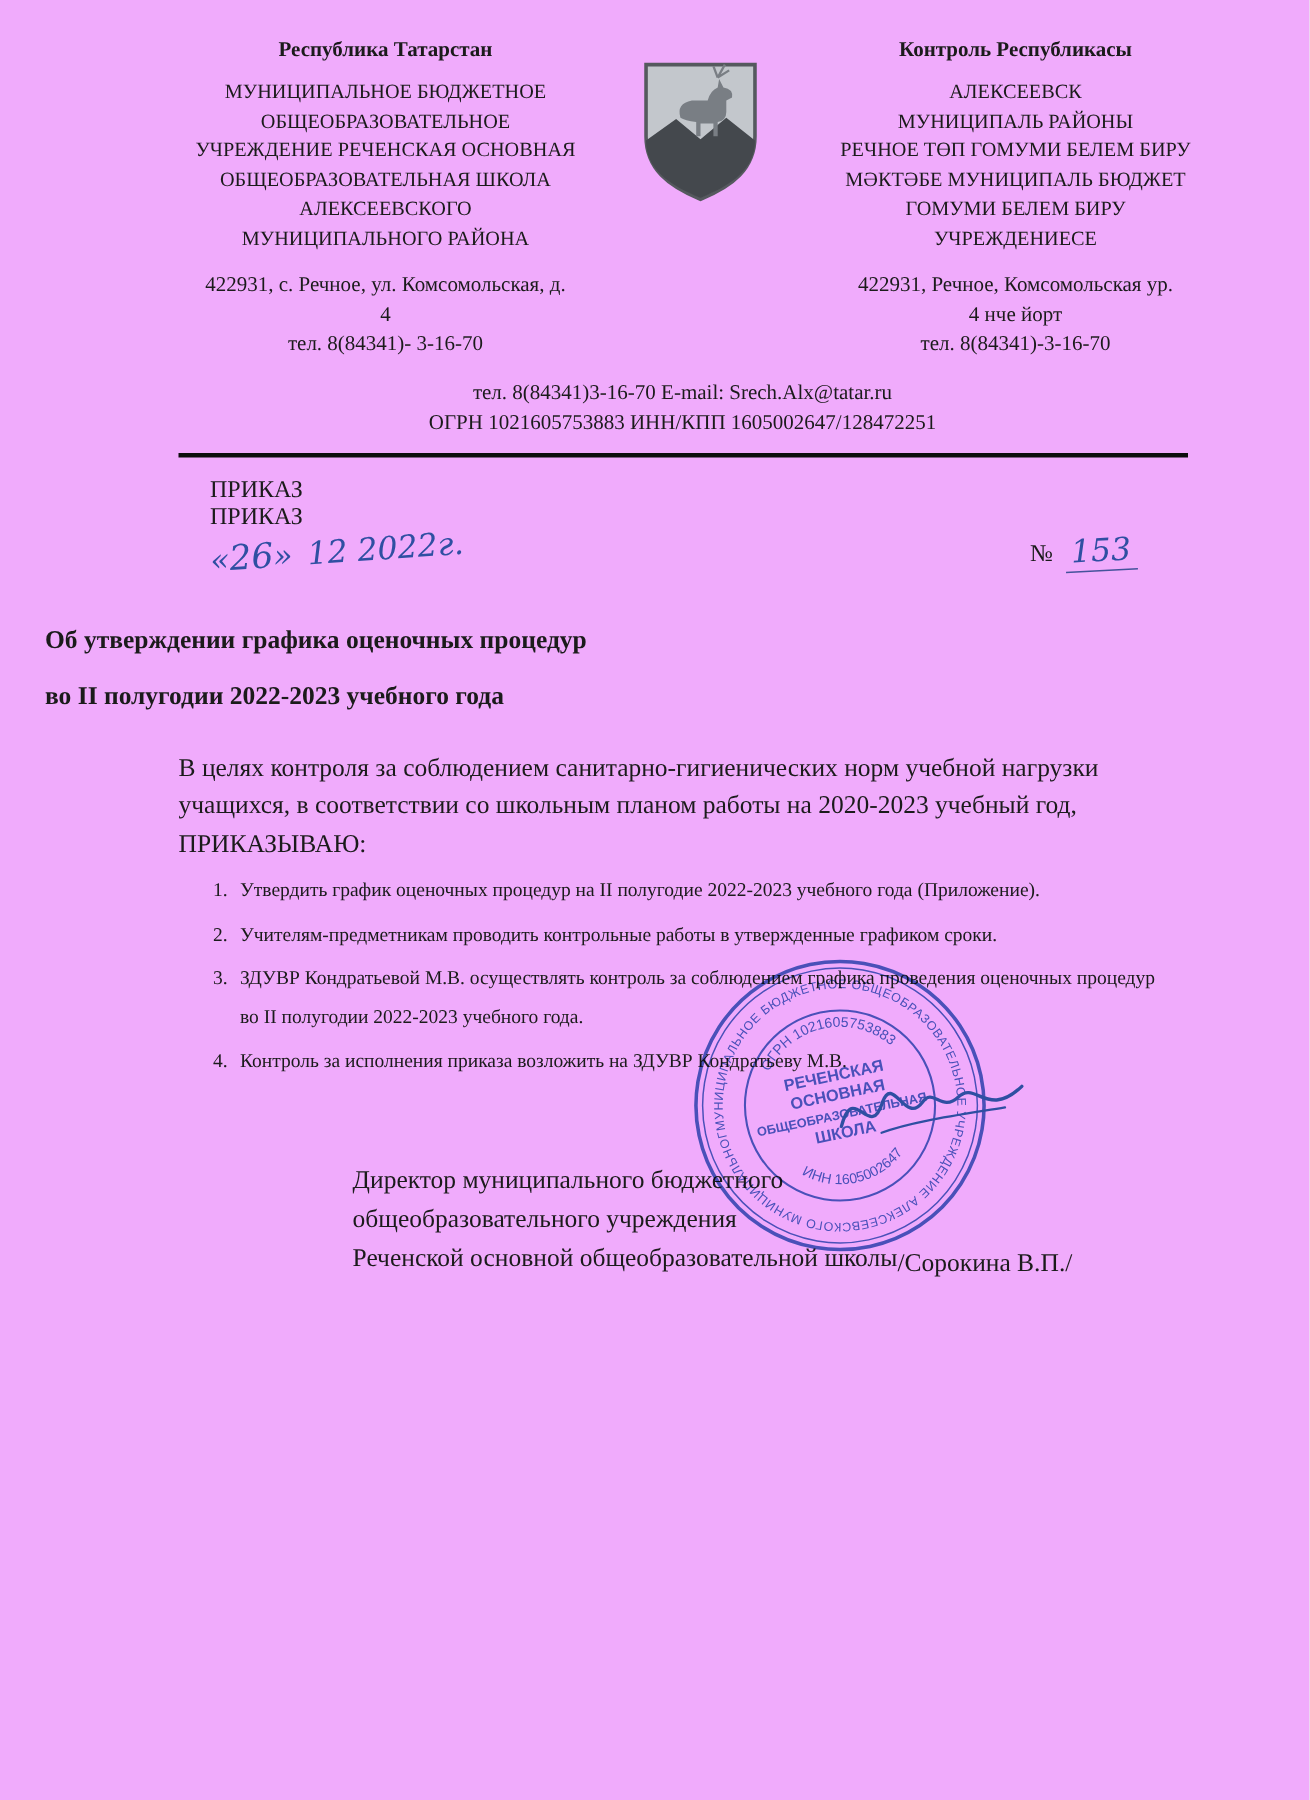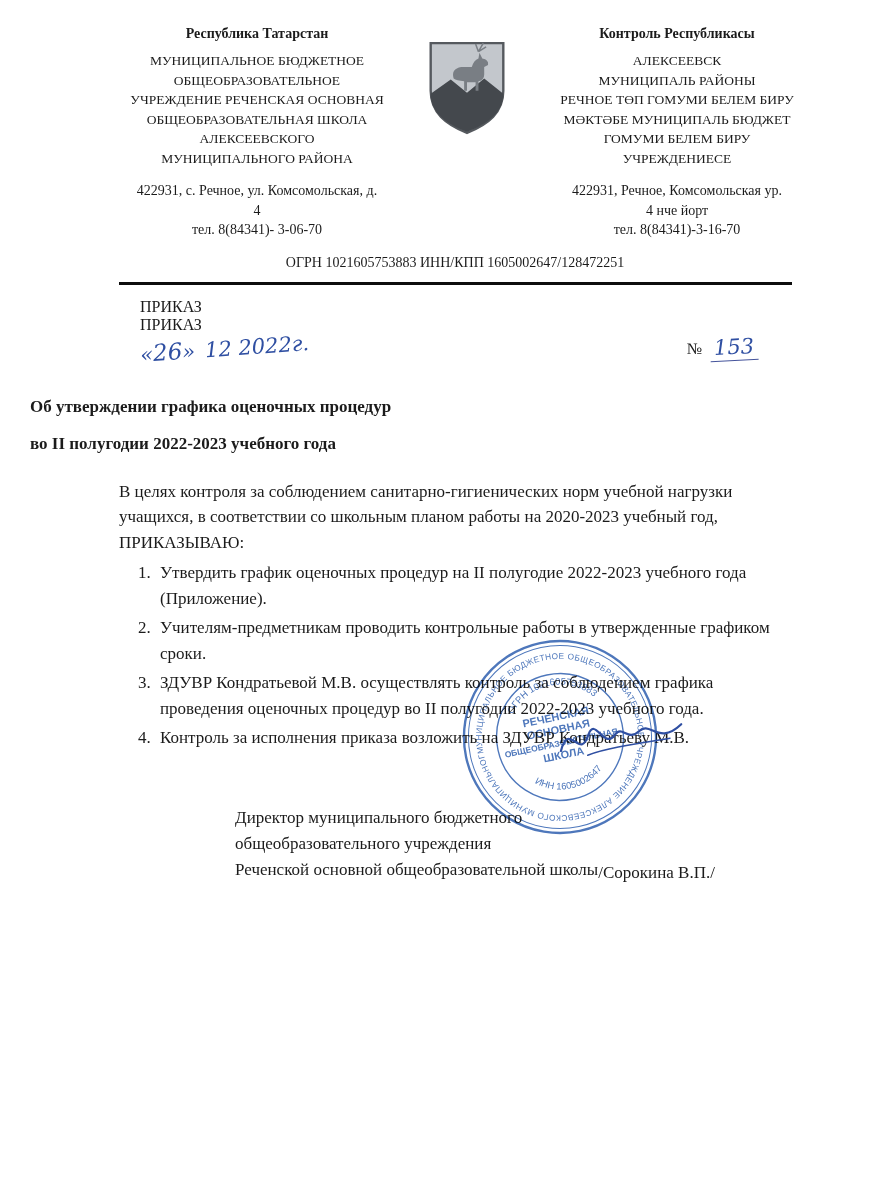--- a/index.html
+++ b/index.html
@@ -1,18 +1,18 @@
 <!DOCTYPE html>
 <html><head>
 <meta charset="utf-8">
 <style>
   html,body { margin:0; padding:0; background:#e9e9e9; }
   .page {
     position:relative; width:873px; height:1200px; margin:0 auto;
-    background:#ffffff; color:#1b1b1b;
+    background:#f0abfc; color:#1b1b1b;
     font-family:"Liberation Serif", serif; overflow:hidden;
   }
   
   .header { display:flex; margin:26px 0 0 106px; width:722px; }
   .h-col { text-align:center; }
   .h-left, .h-right { width:302px; }
   .h-mid { width:118px; display:flex; justify-content:center; align-items:flex-start; padding-top:12px; }
   .region { font-weight:bold; font-size:14px; margin-bottom:9px; }
   .orgname { font-size:13.5px; line-height:19.5px; white-space:pre-line; }
   .addr { font-size:14px; line-height:19.5px; margin-top:13px; white-space:pre-line; }
@@ -24,21 +24,21 @@
   .hand { font-family:"DejaVu Serif", serif; font-style:italic; color:#2f4fa2; }
   .date-hand { font-size:21px; display:inline-block; transform:rotate(-4deg); }
   .date-hand .day { font-size:23px; }
   .date-hand .rest { margin-left:10px; }
   .num-part .num { font-size:21px; margin-left:8px; display:inline-block; transform:rotate(-3deg);
                    border-bottom:1.5px solid #44539b; padding:0 4px 1px 4px; }
   
   .title { text-align:left; font-weight:bold; font-size:17px; margin:36px 30px 0 30px; }
   .title2 { margin-top:17px; }
   .intro { width:657px; margin:25px 0 0 119px; font-size:17px; line-height:25.5px; }
-  ol.items { width:628px; margin:5px 0 0 119px; padding-left:36px; font-size:17px; line-height:25.5px; }
+  ol.items { width:628px; margin:5px 0 0 119px; padding-left:36px; font-size:13px; line-height:25.5px; }
   ol.items li { padding-left:5px; margin-top:4px; }
   
   .sig { display:flex; justify-content:center; align-items:flex-end; width:600px; margin:54px 0 0 175px; }
   .sig-left { font-size:17px; line-height:26px; white-space:pre-line; }
   .sig-name { font-size:17px; white-space:nowrap; }
   
   .stamp-wrap { position:absolute; left:461px; top:638px; width:198px; height:198px;
                 transform:rotate(-12deg); opacity:0.9; mix-blend-mode:multiply; }
   .stamp-wrap svg { width:100%; height:100%; }
   .scribble { position:absolute; left:556px; top:708px; width:132px; height:56px; transform:rotate(-4deg); }
@@ -52,21 +52,21 @@
     <div class="h-col h-left">
       <div class="region">Республика Татарстан</div>
       <div class="orgname">МУНИЦИПАЛЬНОЕ БЮДЖЕТНОЕ
 ОБЩЕОБРАЗОВАТЕЛЬНОЕ
 УЧРЕЖДЕНИЕ РЕЧЕНСКАЯ ОСНОВНАЯ
 ОБЩЕОБРАЗОВАТЕЛЬНАЯ ШКОЛА
 АЛЕКСЕЕВСКОГО
 МУНИЦИПАЛЬНОГО РАЙОНА</div>
       <div class="addr">422931, с. Речное, ул. Комсомольская, д.
 4
-тел. 8(84341)- 3-06-70</div>
+тел. 8(84341)- 3-16-70</div>
     </div>
 
     <div class="h-mid">
       <svg viewBox="0 0 90 104" width="86" height="100" aria-hidden="true">
         <path d="M7,5 H83 V55 C83,78 67,90 45,99 C23,90 7,78 7,55 Z" fill="#c3c7cc" stroke="#55595e" stroke-width="2.5"></path>
         <path d="M7,58 L28,43 L45,57 L63,42 L83,58 C83,78 67,89 45,98 C23,89 7,78 7,58 Z" fill="#44484d"></path>
         <g>
           <path d="M31,42 q-3,-10 8,-12 h11 q2,-7 7,-9 l1,-6 3,6 q7,1 6,7 l-4,2 v8 q0,6 -6,7 v10 h-3 v-9 h-9 v9 h-3 v-10 q-8,-1 -11,-3 z" fill="#797e84"></path>
           <path d="M57,14 l-3,-8 m3,8 l5,-9 m-5,9 l8,-5" stroke="#797e84" stroke-width="1.6" fill="none"></path>
         </g>
@@ -81,20 +81,21 @@
 МӘКТӘБЕ МУНИЦИПАЛЬ БЮДЖЕТ
 ГОМУМИ БЕЛЕМ БИРУ
 УЧРЕЖДЕНИЕСЕ</div>
       <div class="addr">422931, Речное, Комсомольская ур.
 4 нче йорт
 тел. 8(84341)-3-16-70</div>
     </div>
   </div>
 
   <div class="contact">
+    <div>тел.  8(84341)3-16-70   E-mail: Srech.Alx@tatar.ru</div>
     <div>ОГРН 1021605753883  ИНН/КПП 1605002647/128472251</div>
   </div>
 
   <div class="rule"></div>
 
   <div class="order-row">
     <span>ПРИКАЗ</span>
     <span>ПРИКАЗ</span>
   </div>
 

